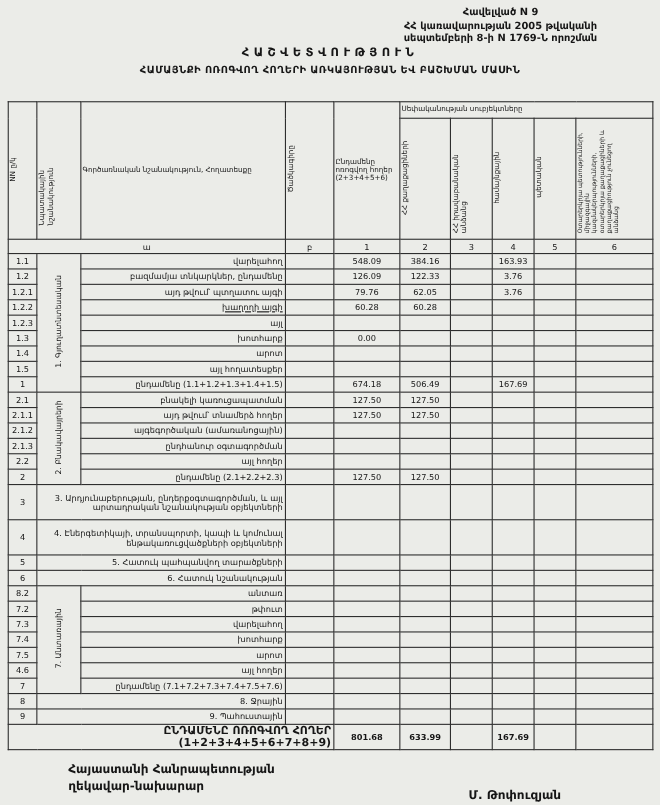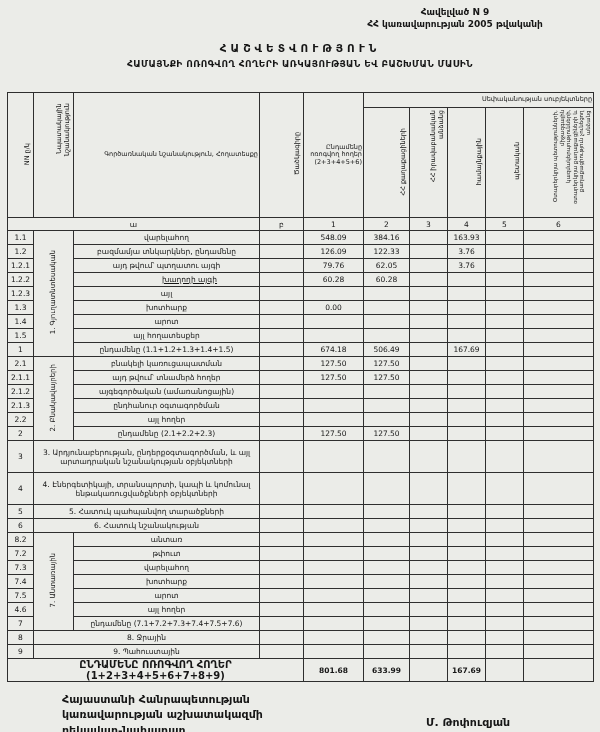--- a/index.html
+++ b/index.html
@@ -25,41 +25,41 @@
 
   table.report {
     position: absolute; top: 92px; left: 7px; width: 586px;
     border-collapse: collapse; table-layout: fixed;
   }
   .report th, .report td {
     border: 1px solid var(--line, #2e2e2e);
     padding: 0 2px; font-weight: normal; overflow: hidden;
     vertical-align: middle;
   }
-  .report thead th { font-size: 6.5px; text-align: right; line-height: 1.15; padding: 1px; }
+  .report thead th { font-size: 6.5px; text-align: left; line-height: 1.15; padding: 1px; }
   th.grp-hdr { height: 15px; font-size: 7px; }
   th.span2 { height: 125px; }
   tr.own-row th { height: 110px; }
   th.c-foreign .vt { font-size: 5.5px; }
   .vt {
     display: inline-block;
     writing-mode: vertical-rl;
     transform: rotate(180deg);
     max-height: 102px;
     line-height: 1.2;
     white-space: normal;
   }
   .grp .vt { max-height: 120px; font-size: 7px; }
   tr.letters td { height: 13px; font-size: 7.5px; text-align: center; padding: 0; }
 
   .report tbody td { height: 14px; font-size: 7.5px; }
   .report tbody tr.tall td { height: 32px; }
   .report tbody td.nn { text-align: center; }
   .report tbody td.num { text-align: center; }
-  .report tbody td.lbl { text-align: center; }
+  .report tbody td.lbl { text-align: right; }
   .report tbody td.grp { text-align: center; padding: 0; }
   .report tbody td.ind { padding-left: 48px; }
   .report tbody td.ul { text-decoration: underline; }
   .report tbody tr.b td { font-weight: bold; }
   .report tbody td.gt { font-size: 10px; }
 
   .sign-left {
     position: absolute; left: 62px; top: 692px;
     font-size: 11px; font-weight: bold; line-height: 1.4;
   }
@@ -69,20 +69,21 @@
   }
 </style>
 </head>
 <body>
 
 <div class="page">
 
   <div class="hdr-right">
     <div>Հավելված N 9</div>
     <div>ՀՀ կառավարության 2005 թվականի</div>
+    <div>սեպտեմբերի 8-ի N 1769-Ն որոշման</div>
   </div>
 
   <div class="title-block">
     <div class="t1">ՀԱՇՎԵՏՎՈՒԹՅՈՒՆ</div>
     <div class="t3">ՀԱՄԱՅՆՔԻ ՈՌՈԳՎՈՂ ՀՈՂԵՐԻ ԱՌԿԱՅՈՒԹՅԱՆ ԵՎ ԲԱՇԽՄԱՆ ՄԱՍԻՆ</div>
   </div>
 
   <table class="report">
     <colgroup>
       <col style="width:26px">
@@ -442,18 +443,17 @@
           <td class="num"></td>
           <td class="num">167.69</td>
           <td class="num"></td>
           <td class="num"></td>
         </tr>
       </tbody>
   </table>
 
   <div class="sign-left">
     <div>Հայաստանի Հանրապետության</div>
-    <div>կառավարության աշխատակազմի</div>
     <div>ղեկավար-նախարար</div>
   </div>
   <div class="sign-name">Մ. Թոփուզյան</div>
 
 </div>
 
 </body></html>

